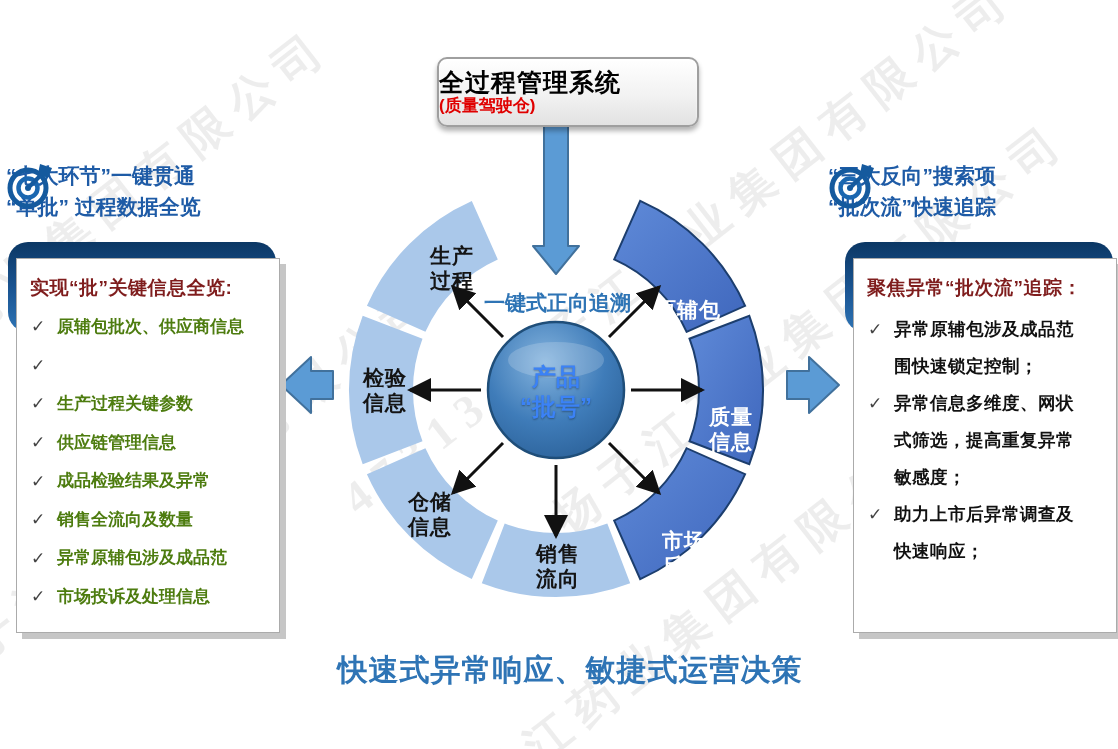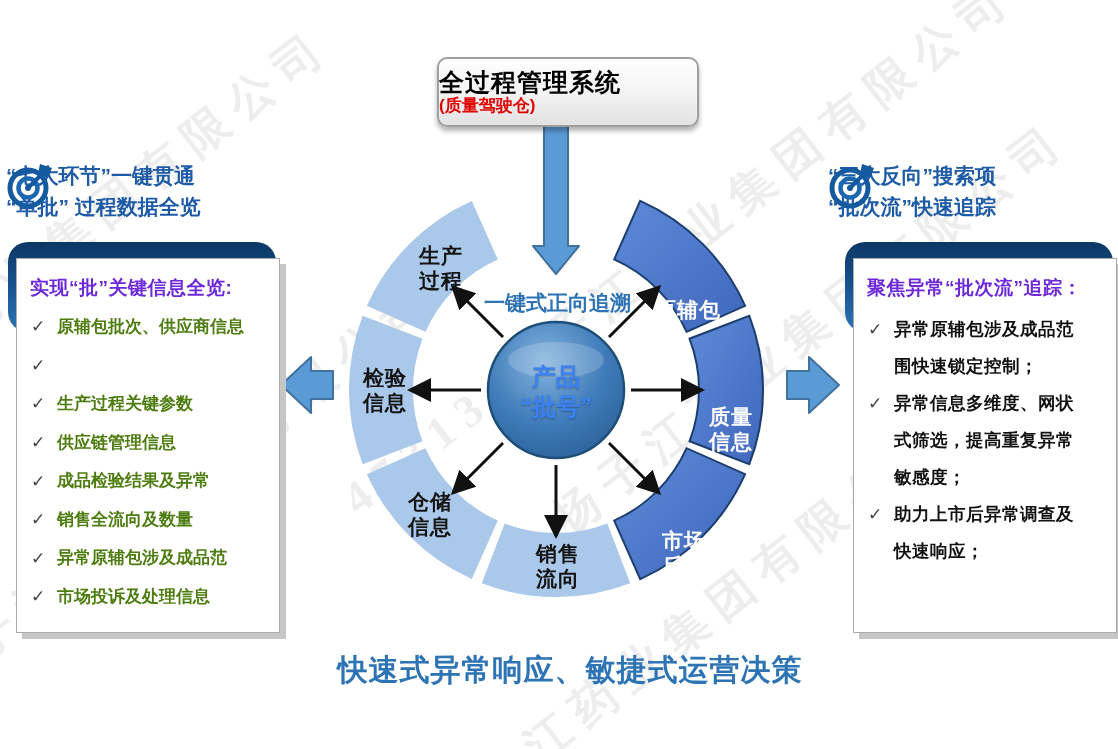--- a/index.html
+++ b/index.html
@@ -29,21 +29,21 @@
   .ticon{width:48px;height:48px;margin-right:8px;margin-top:2px;flex:none;}
   
   .ribbon{position:absolute;width:268px;height:90px;border-radius:20px;
           background:linear-gradient(180deg,#0b3764 0%,#1b5694 55%,#2e74b5 100%);}
   .ribbon-l{left:8px;top:242px;}
   .ribbon-r{left:845px;top:242px;}
   .panel{position:absolute;width:262px;height:373px;background:#fff;border:1px solid #ababab;
          box-shadow:6px 6px 0 #c6c6c6;}
   .panel-l{left:16px;top:258px;}
   .panel-r{left:853px;top:258px;}
-  .ptitle{position:absolute;left:13px;top:16px;font-size:19px;font-weight:bold;color:#6d28d9;
+  .ptitle{position:absolute;left:13px;top:16px;font-size:19px;font-weight:bold;color:#7f1d1d;
           letter-spacing:.5px;white-space:nowrap;}
   .plist{position:absolute;left:14px;top:48px;right:6px;}
   .row{display:flex;align-items:center;height:38.6px;}
   .check{width:26px;flex:none;color:#444;font-size:17px;font-weight:bold;
          font-family:"DejaVu Sans",sans-serif;}
   .itxt{font-family:"Liberation Serif","DejaVu Serif",serif;font-size:17px;font-weight:bold;
         color:#4d7c0f;white-space:nowrap;}
   .rrow{display:flex;align-items:flex-start;}
   .rrow .check{line-height:37px;}
   .rtxt{font-family:"Liberation Serif","DejaVu Serif",serif;font-size:17.5px;font-weight:bold;
@@ -201,21 +201,21 @@
           <span class="check">✓</span>
           <div class="rtxt">助力上市后异常调查及
 快速响应；</div>
         </div>
     </div>
   </div>
 
   <div class="tracelabel">一键式正向追溯</div>
   <div class="hublabel" style="left:556px;top:392px;">产品
 “批号”</div>
-  <div class="seglabel seg-light" style="left:441px;top:268px;">生产
+  <div class="seglabel seg-light" style="left:452px;top:268px;">生产
 过程</div>
   <div class="seglabel seg-dark" style="left:688px;top:272px;">原辅包</div>
   <div class="seglabel seg-light" style="left:385px;top:390px;">检验
 信息</div>
   <div class="seglabel seg-dark" style="left:731px;top:392px;">质量
 信息</div>
   <div class="seglabel seg-light" style="left:430px;top:514px;">仓储
 信息</div>
   <div class="seglabel seg-dark" style="left:684px;top:516px;">市场
 反馈</div>

